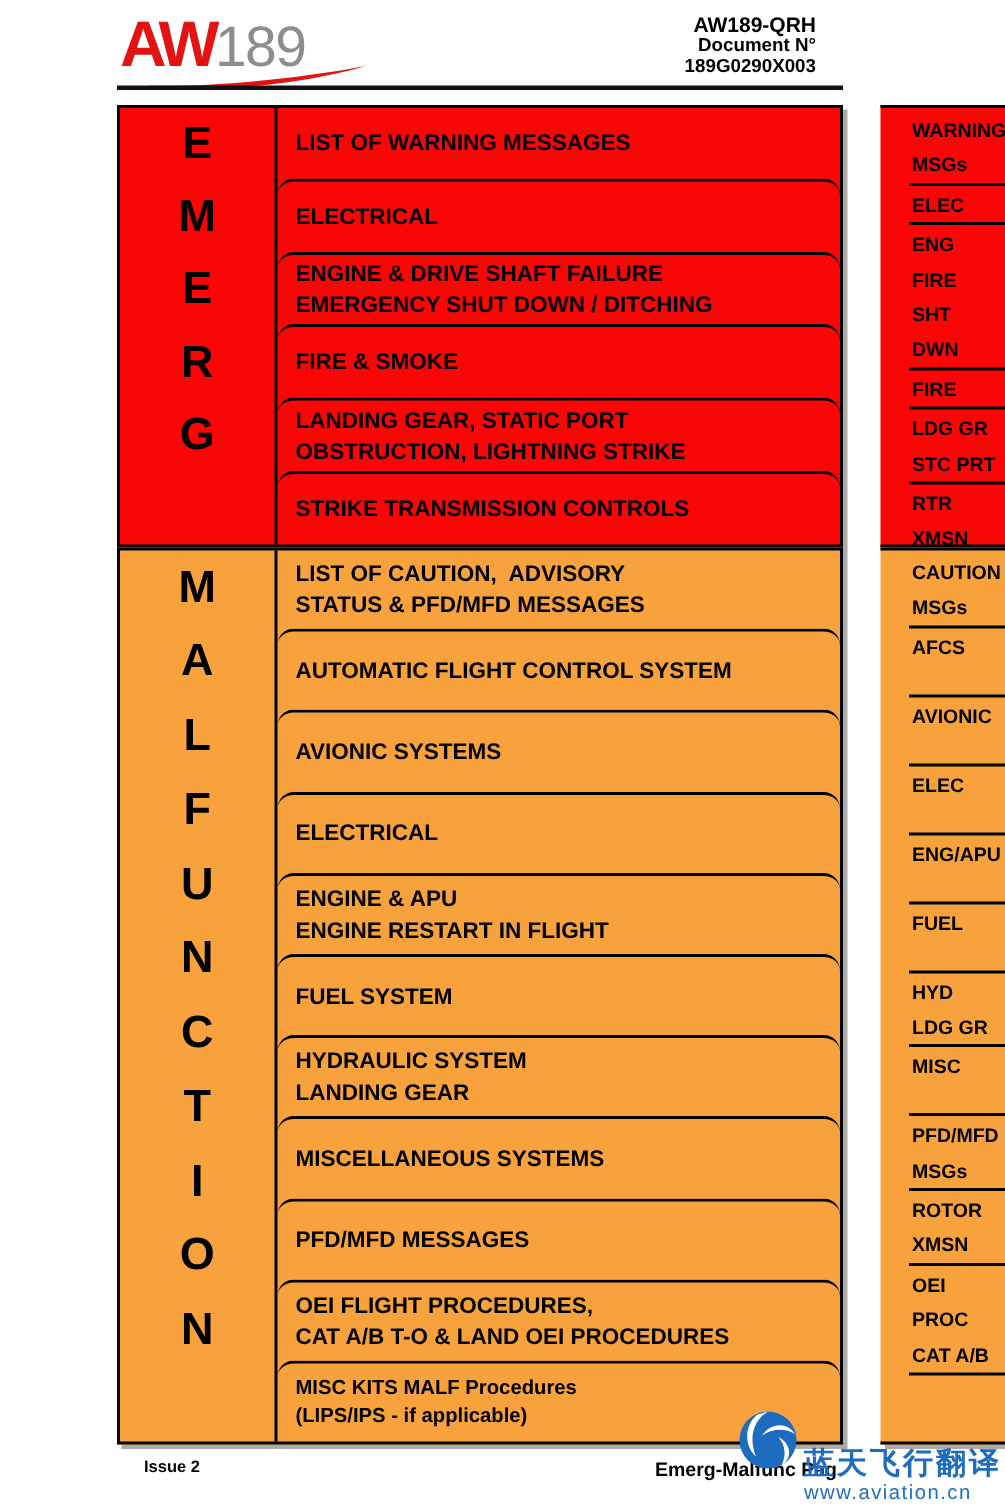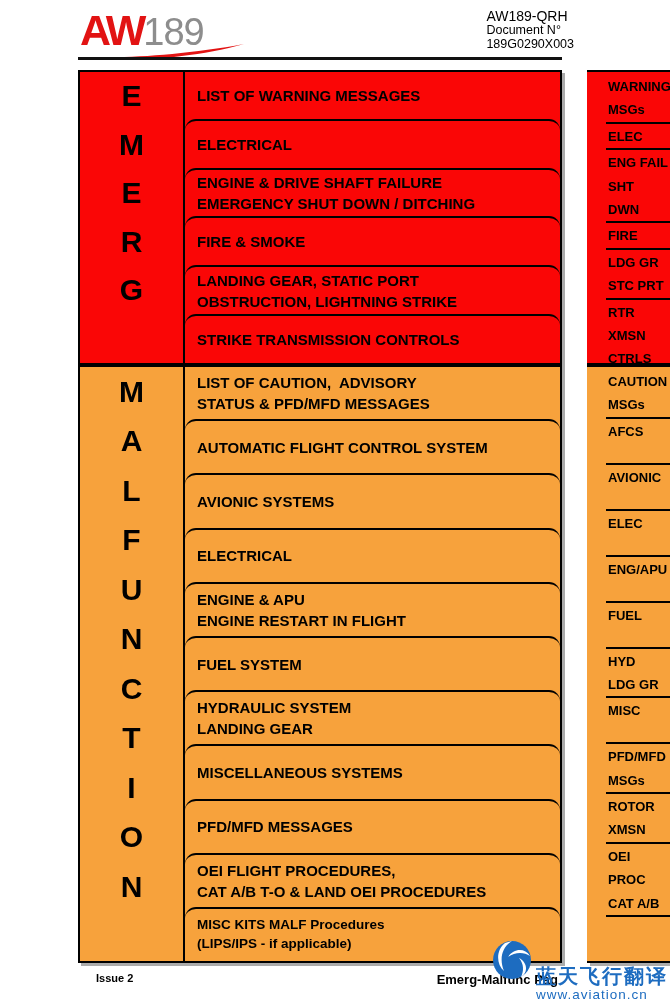--- a/index.html
+++ b/index.html
@@ -4,21 +4,21 @@
 <style>
   html,body{margin:0;padding:0;background:#fff;}
   .page{position:relative;width:670px;height:1004px;background:#fff;overflow:hidden;
         font-family:"Liberation Sans","DejaVu Sans",sans-serif;color:#000;}
 
   
   .logo{position:absolute;left:80px;top:6px;height:50px;white-space:nowrap;}
   .logo .aw{font-size:43px;font-weight:bold;color:var(--logo-red);letter-spacing:-3px;line-height:48px;}
   .logo .num{font-size:38px;color:var(--logo-gray);letter-spacing:-1px;line-height:48px;}
   .logo-swoosh{position:absolute;left:20px;top:38px;}
-  .doc-block{position:absolute;right:96px;top:9px;font-weight:normal;}
+  .doc-block{position:absolute;right:126px;top:9px;text-align:right;font-weight:bold;}
   .doc-title{font-size:14px;line-height:15px;}
   .doc-line{font-size:12.5px;line-height:13.5px;}
   .header-rule{position:absolute;left:78px;top:57px;width:484px;height:3px;background:#111;}
 
   
   .section{position:absolute;left:78px;width:484px;box-sizing:border-box;
            border:2px solid #000;display:flex;box-shadow:3px 3px 0 #ababab;}
   #emerg-section{top:70px;height:295px;background:var(--emerg-red);}
   #malf-section{top:365px;height:598px;background:var(--malf-orange);}
   .letters{width:105px;box-sizing:border-box;border-right:2px solid #000;
@@ -89,21 +89,21 @@
       <div class="row">LANDING GEAR, STATIC PORT
 OBSTRUCTION, LIGHTNING STRIKE</div>
       <div class="row">STRIKE TRANSMISSION CONTROLS</div>
     </div>
   </div>
 
   <div class="tabs" id="emerg-tabs">
     <div class="tab">WARNING
 MSGs</div>
     <div class="tab">ELEC</div>
-    <div class="tab">ENG FAIL
+    <div class="tab">ENG FIRE
 SHT DWN</div>
     <div class="tab">FIRE</div>
     <div class="tab">LDG GR
 STC PRT</div>
     <div class="tab">RTR XMSN
 CTRLS</div>
   </div>
 
   <div class="section" id="malf-section">
     <div class="letters">

